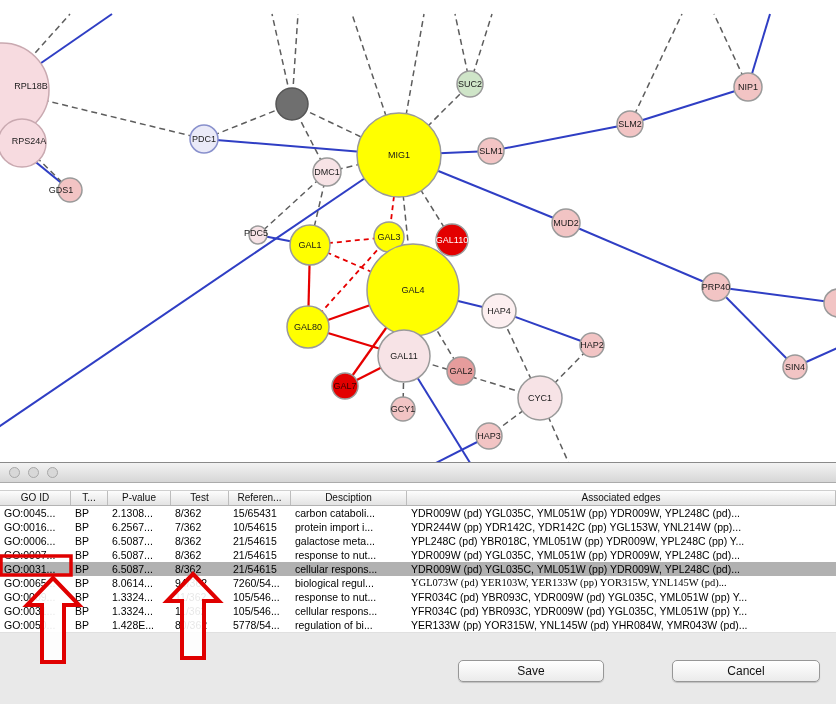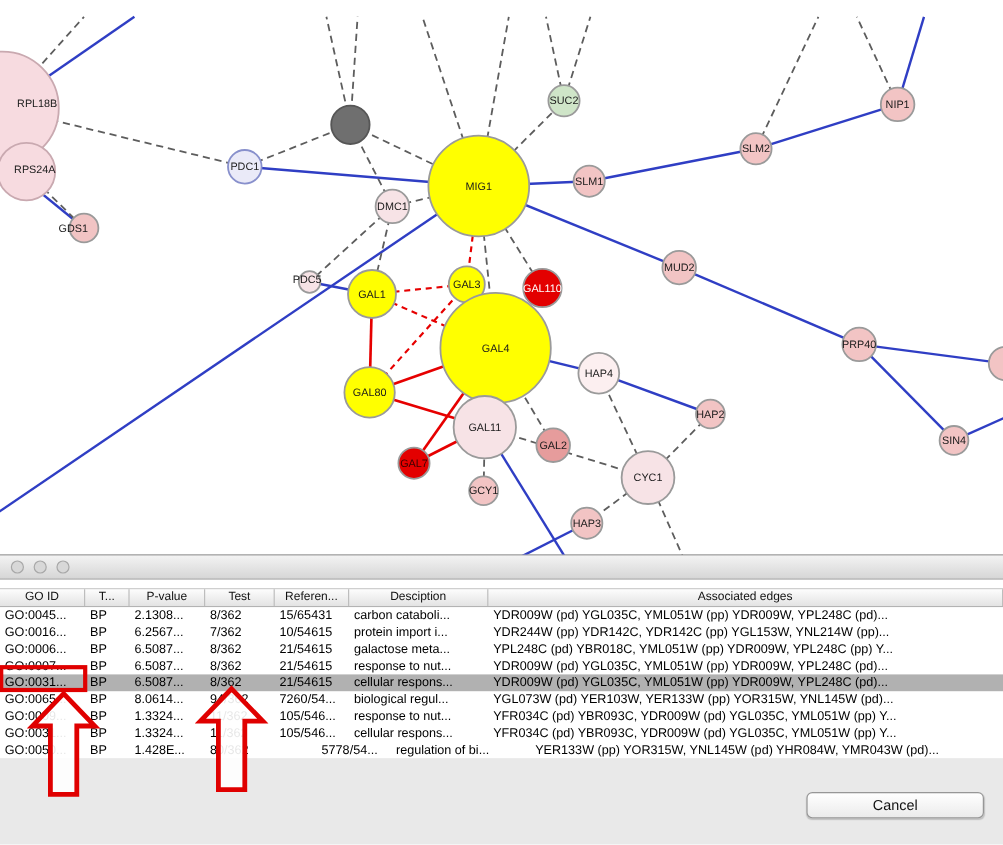--- a/index.html
+++ b/index.html
@@ -232,21 +232,21 @@
           <div class="td" style="width: 116px;">cellular respons...</div>
           <div class="td" style="width: 429px;">YDR009W (pd) YGL035C, YML051W (pp) YDR009W, YPL248C (pd)...</div>
         </div>
         <div class="tr">
           <div class="td" style="width: 71px;">GO:0065...</div>
           <div class="td" style="width: 37px;">BP</div>
           <div class="td" style="width: 63px;">8.0614...</div>
           <div class="td" style="width: 58px;">94/362</div>
           <div class="td" style="width: 62px;">7260/54...</div>
           <div class="td" style="width: 116px;">biological regul...</div>
-          <div class="td" style="width: 429px;">YGL073W (pd) YER103W, YER133W (pp) YOR315W, YNL145W (pd)...</div>
+          <div class="td" style="width: 429px; font-family: Liberation Serif, serif;">YGL073W (pd) YER103W, YER133W (pp) YOR315W, YNL145W (pd)...</div>
         </div>
         <div class="tr">
           <div class="td" style="width: 71px;">GO:0009...</div>
           <div class="td" style="width: 37px;">BP</div>
           <div class="td" style="width: 63px;">1.3324...</div>
           <div class="td" style="width: 58px;">11/362</div>
           <div class="td" style="width: 62px;">105/546...</div>
           <div class="td" style="width: 116px;">response to nut...</div>
           <div class="td" style="width: 429px;">YFR034C (pd) YBR093C, YDR009W (pd) YGL035C, YML051W (pp) Y...</div>
         </div>
@@ -257,25 +257,26 @@
           <div class="td" style="width: 58px;">11/362</div>
           <div class="td" style="width: 62px;">105/546...</div>
           <div class="td" style="width: 116px;">cellular respons...</div>
           <div class="td" style="width: 429px;">YFR034C (pd) YBR093C, YDR009W (pd) YGL035C, YML051W (pp) Y...</div>
         </div>
         <div class="tr">
           <div class="td" style="width: 71px;">GO:0050...</div>
           <div class="td" style="width: 37px;">BP</div>
           <div class="td" style="width: 63px;">1.428E...</div>
           <div class="td" style="width: 58px;">80/362</div>
-          <div class="td" style="width: 62px; margin-left: 35px;">5778/54...</div>
+          <div class="td" style="width: 62px;">5778/54...</div>
           <div class="td" style="width: 116px;">regulation of bi...</div>
           <div class="td" style="width: 429px;">YER133W (pp) YOR315W, YNL145W (pd) YHR084W, YMR043W (pd)...</div>
         </div>
       </div>
+    <button class="btn save">Save</button>
     <button class="btn cancel">Cancel</button>
   </div>
 
   <svg id="ann-svg" width="836" height="704" viewBox="0 0 836 704">
       <rect x="1" y="556" width="70" height="19" fill="none" stroke="#e00000" stroke-width="3.5"></rect>
       <polygon points="53,578 79,605 64,605 64,662 42,662 42,605 27,605" fill="rgba(255,255,255,0.9)" stroke="#e00000" stroke-width="4" stroke-linejoin="miter"></polygon>
       <polygon points="193,574 219,601 204,601 204,658 182,658 182,601 167,601" fill="rgba(255,255,255,0.9)" stroke="#e00000" stroke-width="4" stroke-linejoin="miter"></polygon>
     </svg>
 </div>
 

